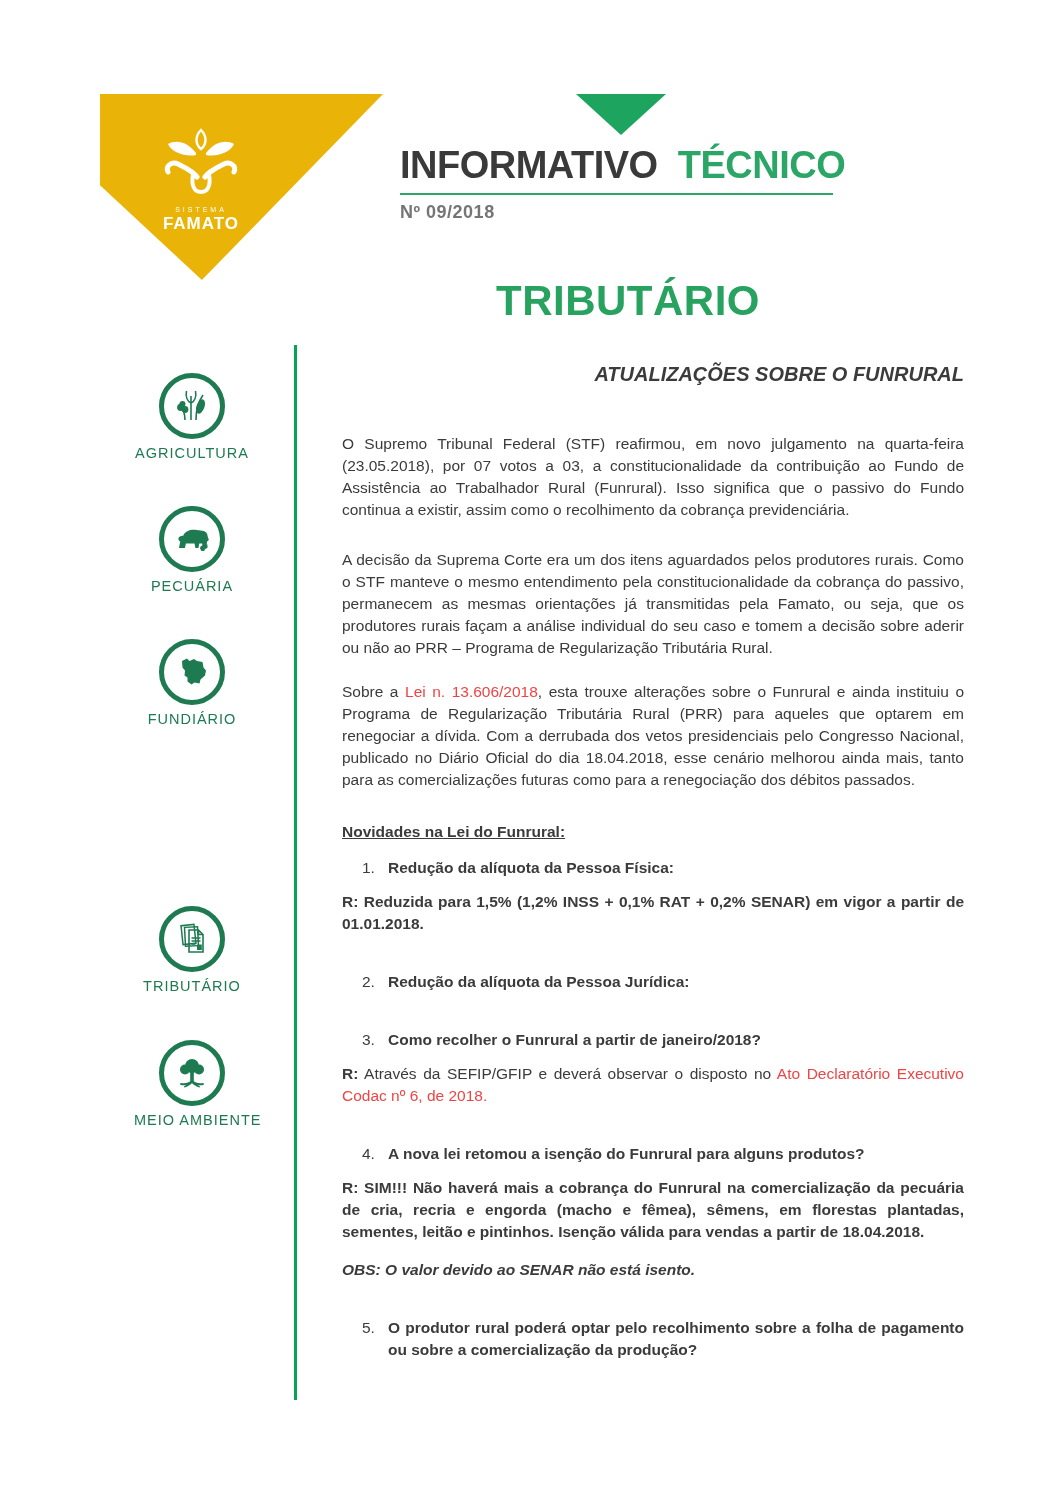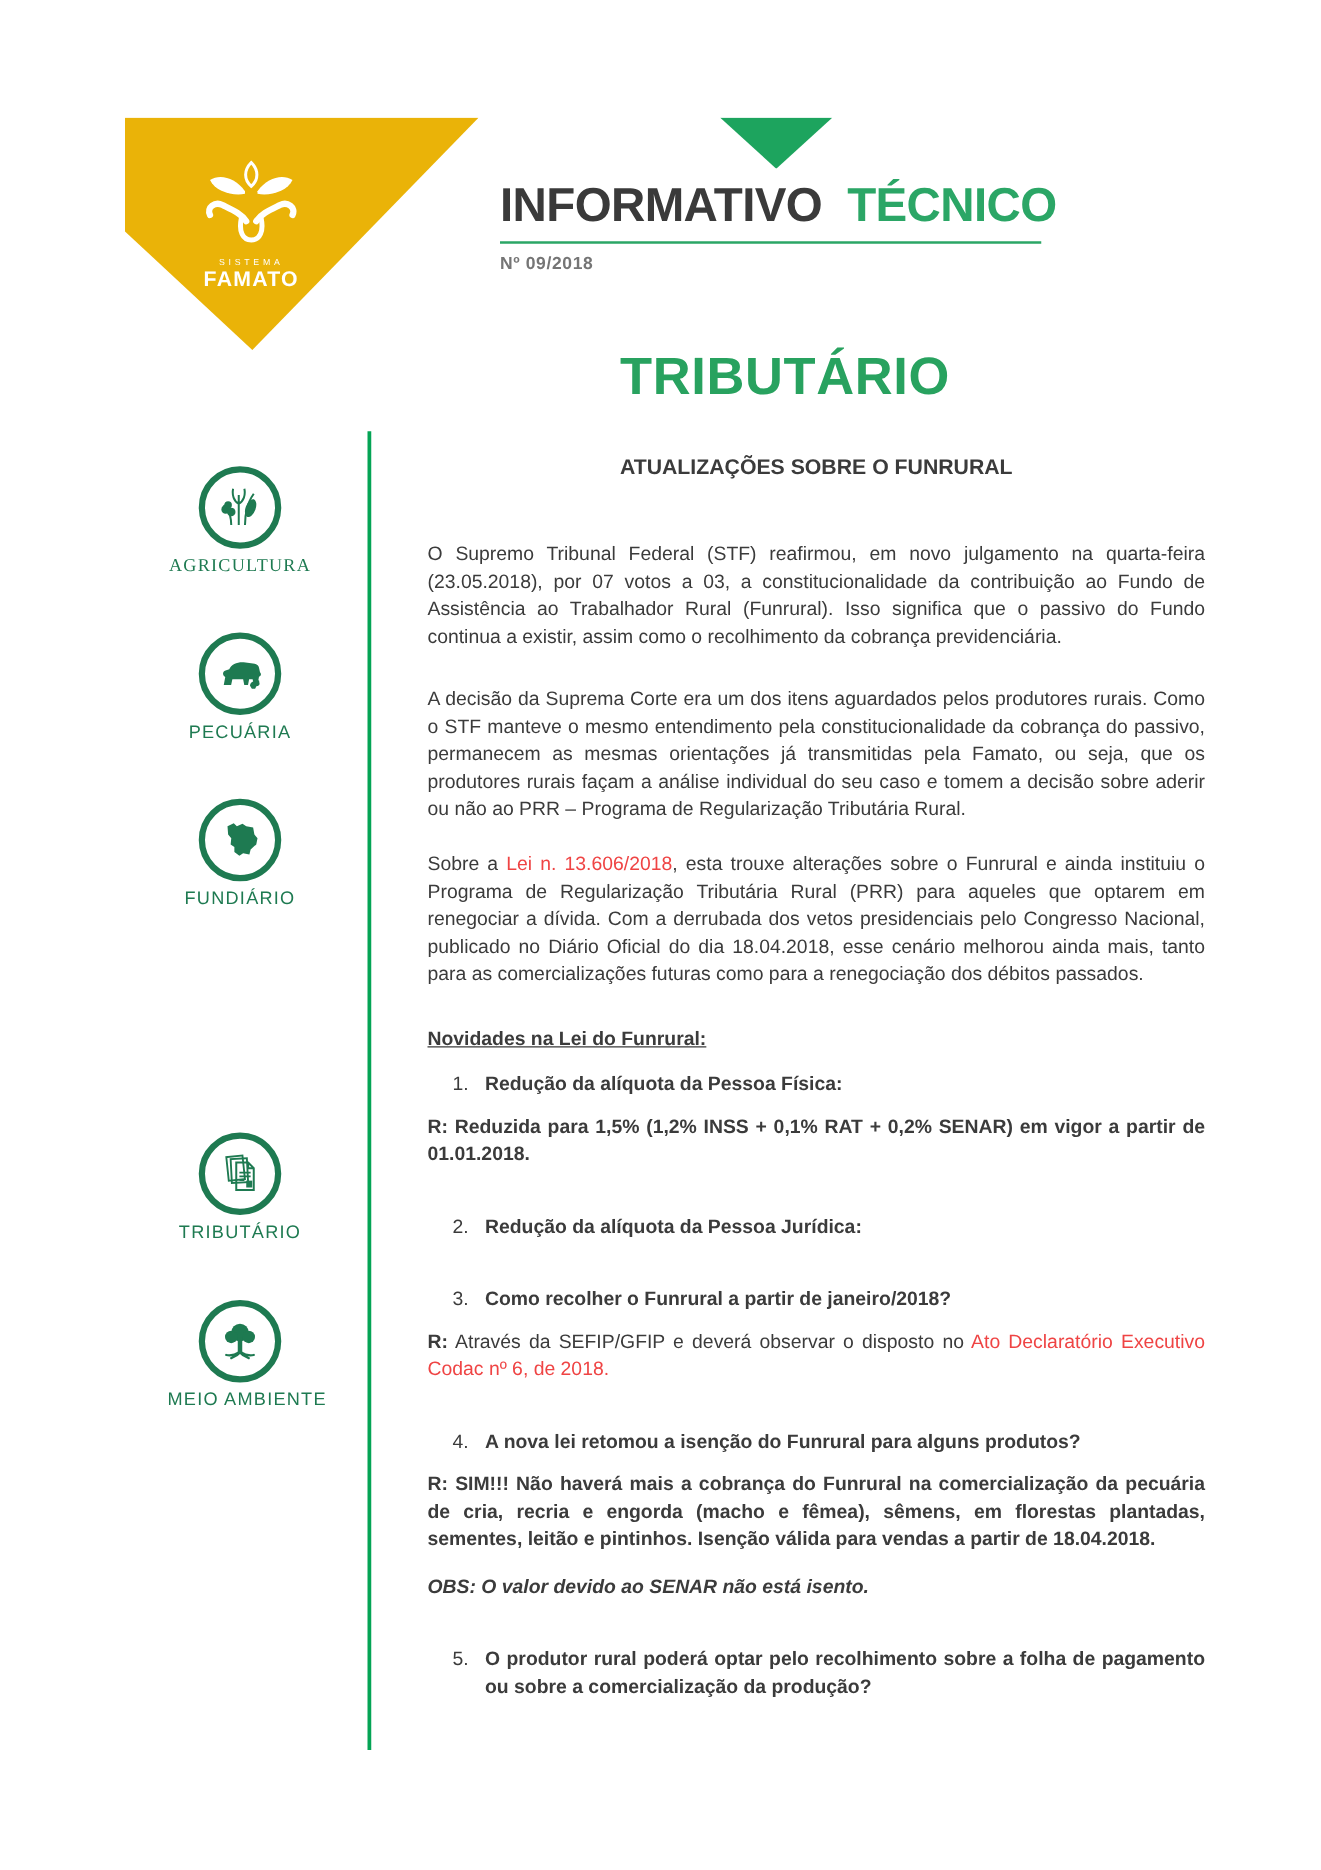--- a/index.html
+++ b/index.html
@@ -19,43 +19,43 @@
     position:absolute;left:176px;top:0;width:90px;height:41px;background:#1da45e;
     clip-path:polygon(0 0,100% 0,50% 100%);
   }
   .main-title{
     padding-top:52px;font-size:38px;font-weight:bold;letter-spacing:-0.5px;
     white-space:nowrap;line-height:1;
   }
   .t-dark{color:#3a3a3a;}
   .t-green{color:#2ba666;margin-left:10px;}
   .title-rule{height:2px;background:#2ba666;margin-top:9px;}
-  .issue{margin-top:7px;font-size:14px;font-weight:bold;color:#757575;letter-spacing:0.5px;}
+  .issue{margin-top:7px;font-size:18px;font-weight:bold;color:#757575;letter-spacing:0.5px;}
   .section-title{
     position:absolute;left:398px;top:280px;width:460px;text-align:center;
     font-size:42px;font-weight:bold;color:#28a25f;letter-spacing:0.5px;line-height:1;
   }
   
   .divider{position:absolute;left:294px;top:345px;width:3px;height:1055px;background:#04a455;}
   .sidebar{position:absolute;left:134px;top:0;width:116px;height:1496px;}
   .side-item{position:absolute;left:0;width:116px;text-align:center;}
   .icon-circle{
     width:66px;height:66px;border:5px solid #1e7a51;border-radius:50%;
     margin:0 auto;box-sizing:border-box;display:flex;align-items:center;justify-content:center;
     background:#fff;
   }
   .icon-circle svg{width:40px;height:40px;}
   .side-label{
     margin-top:6px;font-size:14.5px;color:#1e7a51;letter-spacing:1px;white-space:nowrap;
   }
-  .si-0{top:373px;font-family:Liberation Serif, serif;} .si-1{top:506px;} .si-2{top:639px;}
+  .si-0{top:373px;} .si-1{top:506px;} .si-2{top:639px;}
   .si-3{top:772px;} .si-4{top:906px;} .si-5{top:1040px;}
   
   .content{position:absolute;left:342px;top:363px;width:622px;font-size:15.5px;line-height:22px;}
-  .subtitle{text-align:center;font-weight:bold;font-size:17px;margin:0;}
+  .subtitle{text-align:right;font-weight:bold;font-style:italic;font-size:20px;margin:0;}
   .para{text-align:justify;margin:0;}
   .p1{margin-top:48px;}
   .p2{margin-top:28px;}
   .p3{margin-top:22px;}
   .doc-link{color:#ef4444;cursor:pointer;}
   .list-heading{margin-top:30px;font-weight:bold;text-decoration:underline;}
   .qa-q{display:flex;padding-left:20px;margin-top:36px;}
   .qa-q.first{margin-top:14px;}
   .qa-num{flex:0 0 26px;font-weight:normal;}
   .qa-text{font-weight:bold;text-align:justify;}

